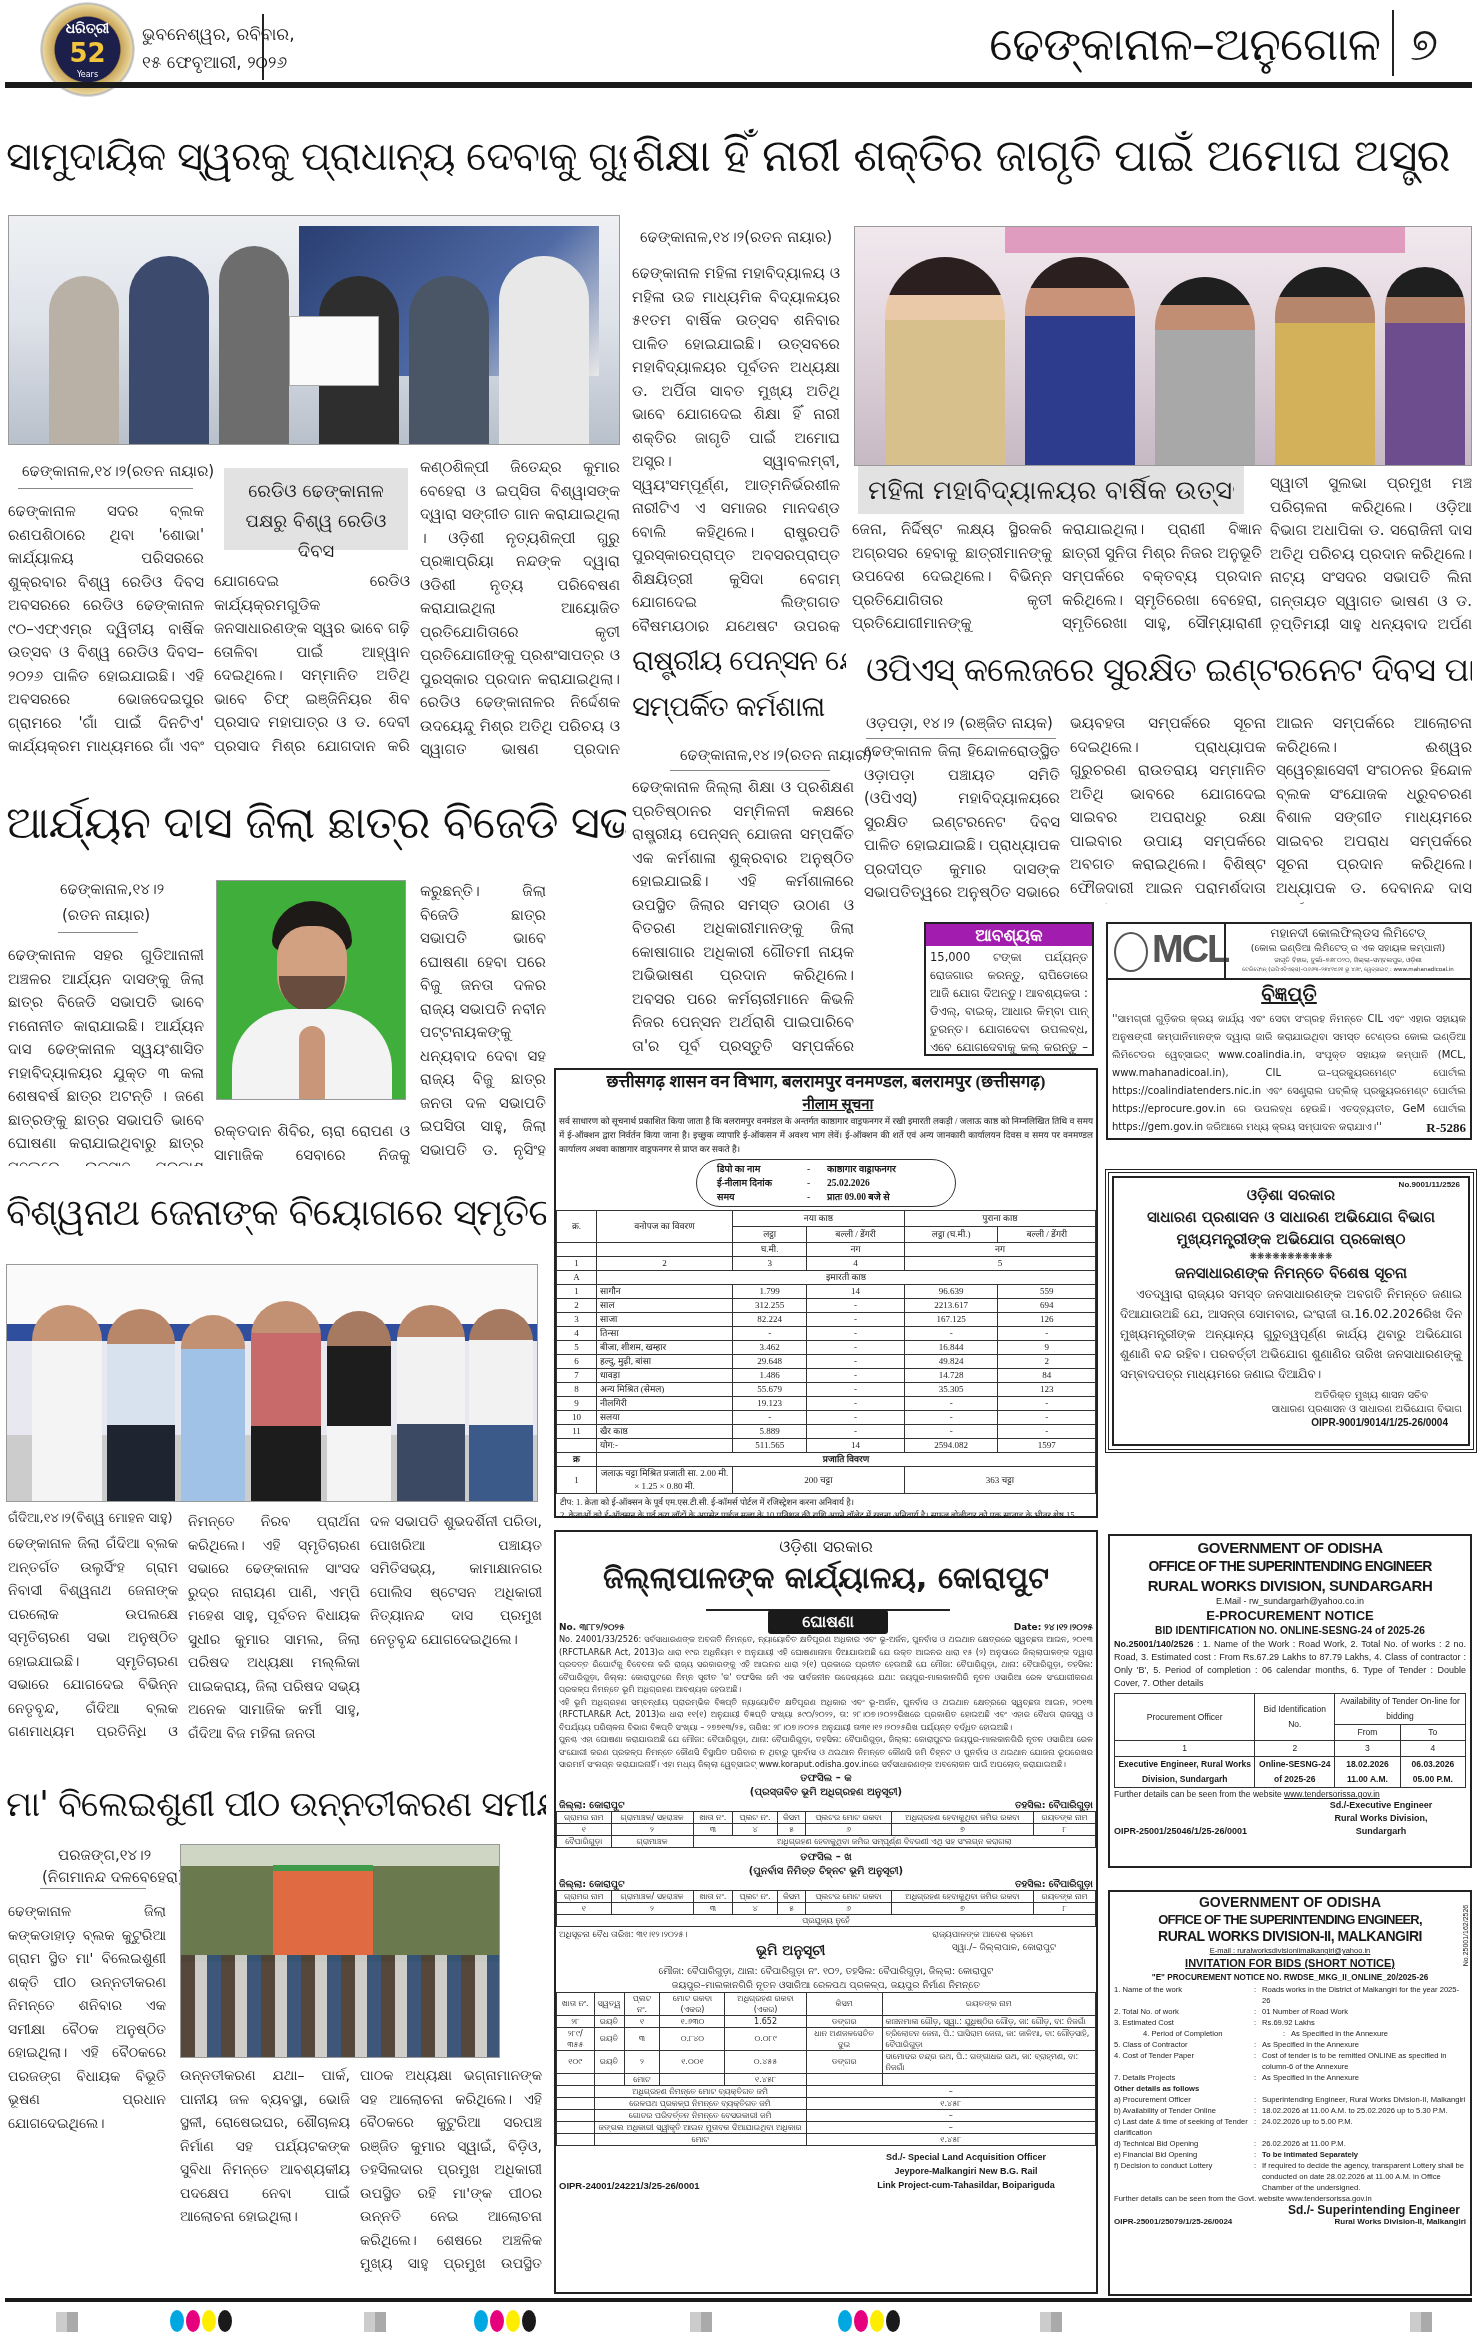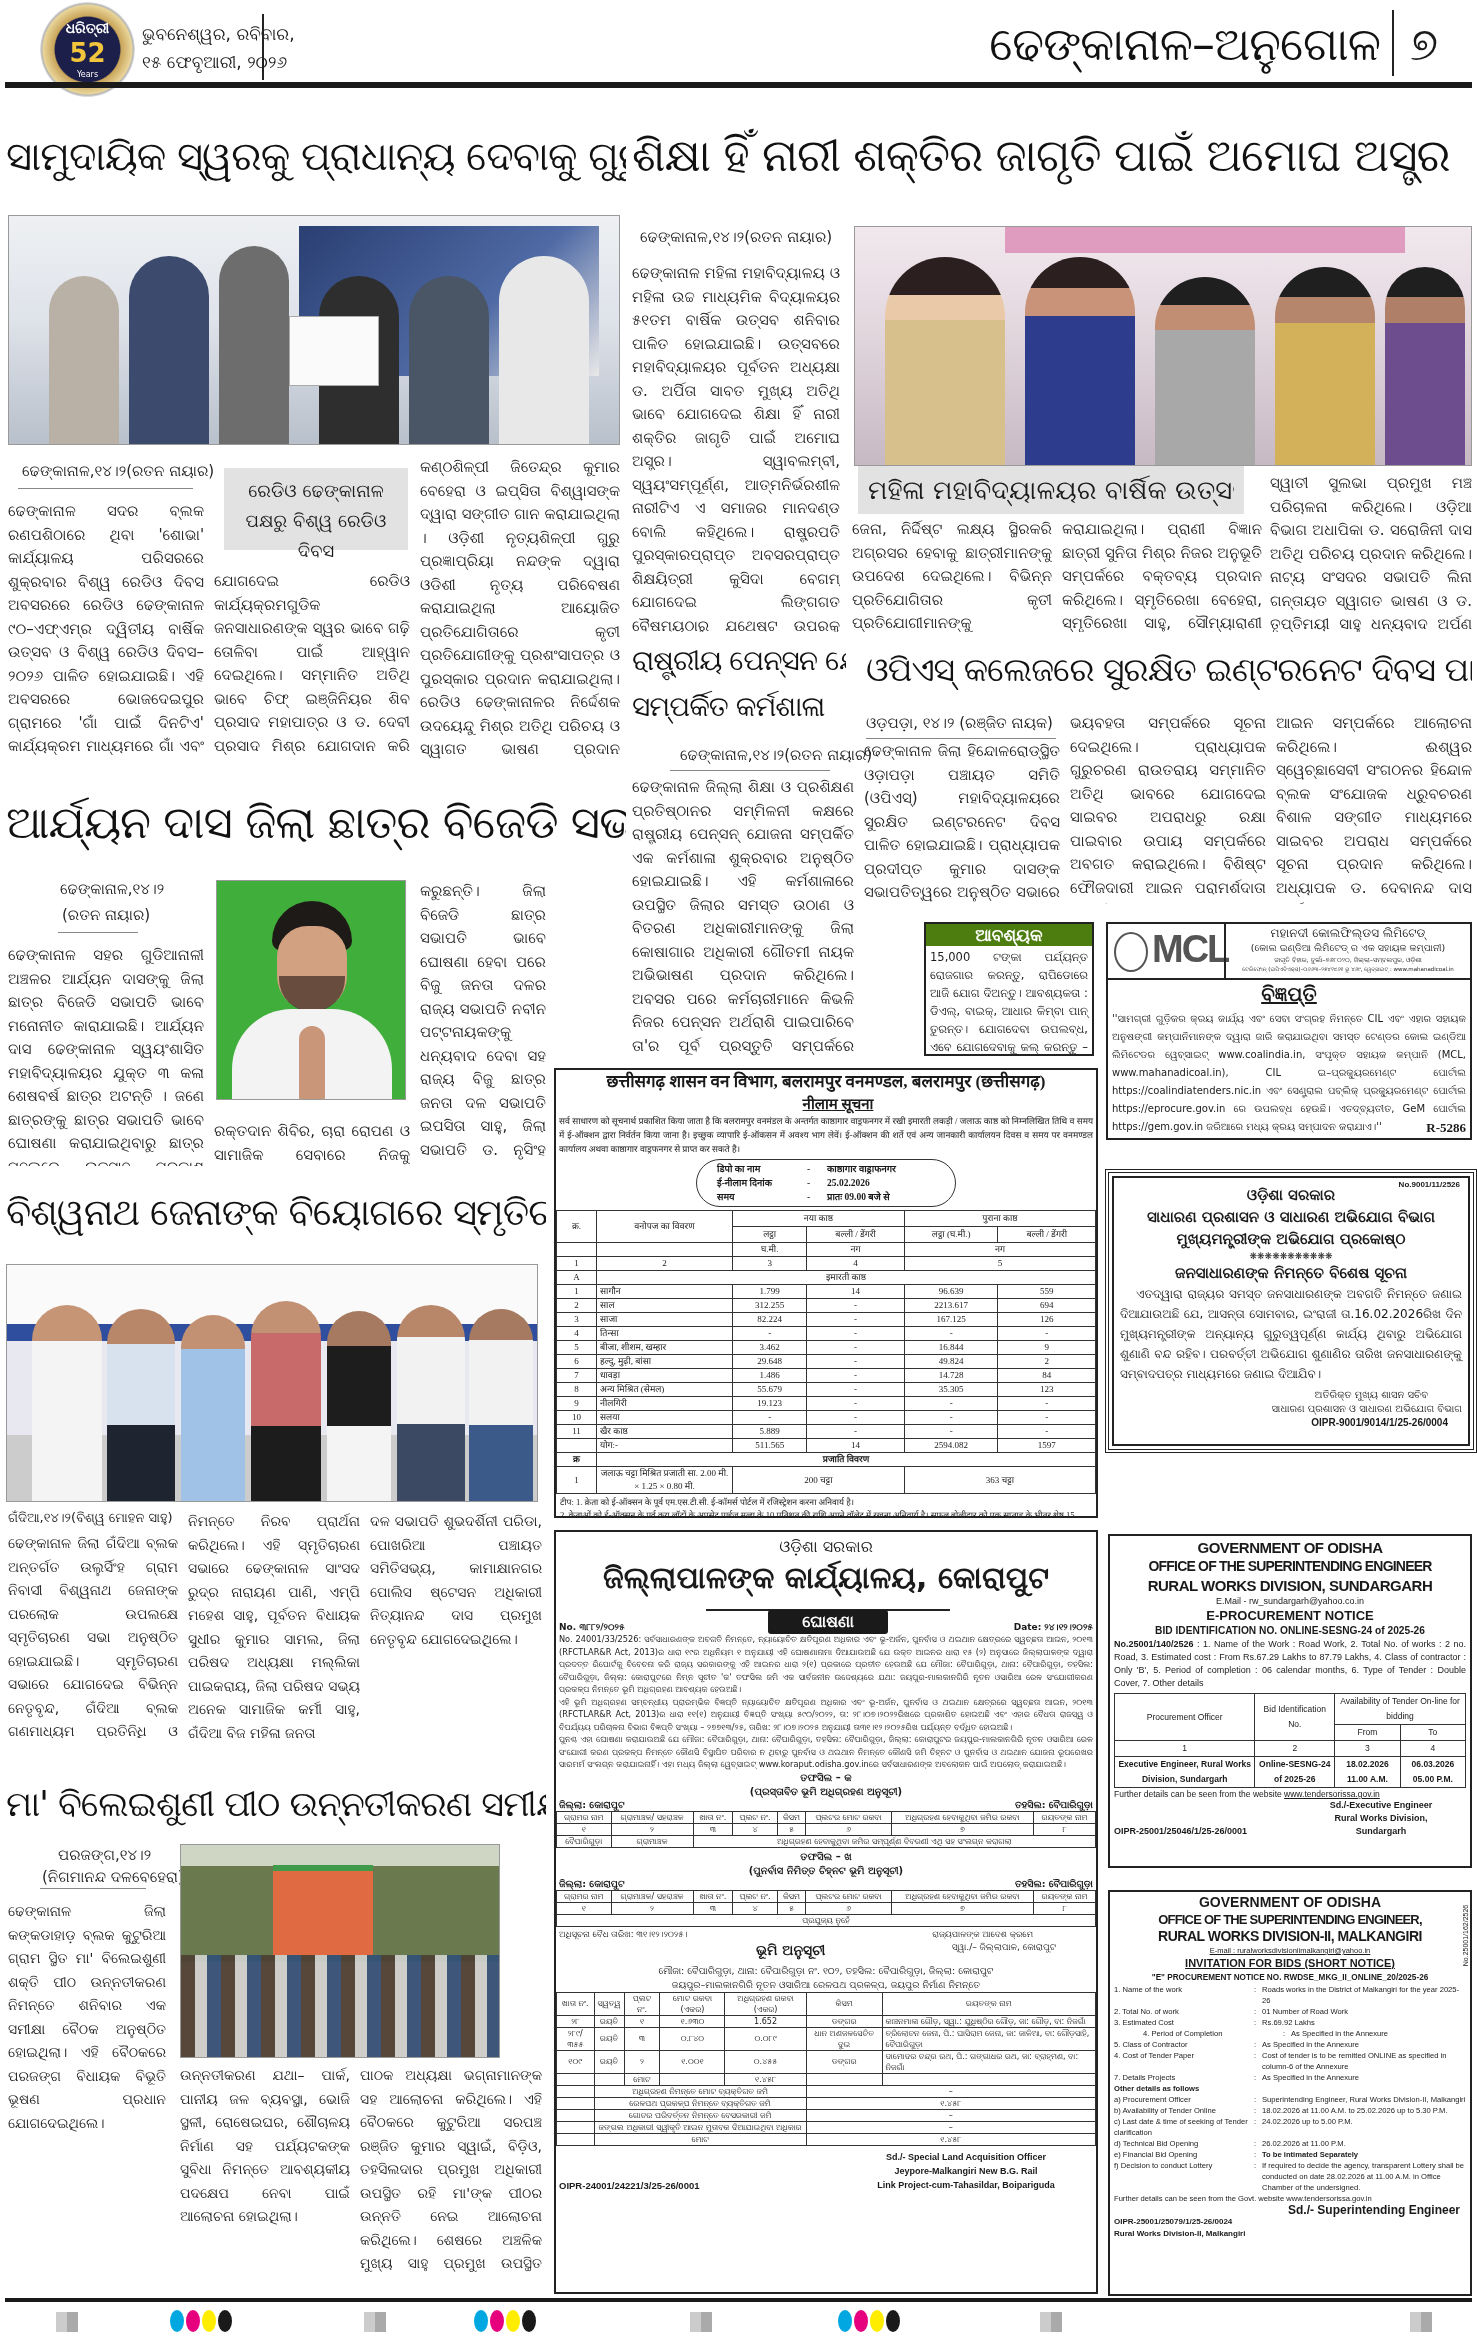--- a/index.html
+++ b/index.html
@@ -98,21 +98,21 @@
 <div class="abs txt" style="left:632px;top:776px;width:222px;height:286px;">ଢେଙ୍କାନାଳ ଜିଲ୍ଲା ଶିକ୍ଷା ଓ ପ୍ରଶିକ୍ଷଣ ପ୍ରତିଷ୍ଠାନର ସମ୍ମିଳନୀ କକ୍ଷରେ ରାଷ୍ଟ୍ରୀୟ ପେନ୍‌ସନ୍ ଯୋଜନା ସମ୍ପର୍କିତ ଏକ କର୍ମଶାଳା ଶୁକ୍ରବାର ଅନୁଷ୍ଠିତ ହୋଇଯାଇଛି। ଏହି କର୍ମଶାଳାରେ ଉପସ୍ଥିତ ଜିଲାର ସମସ୍ତ ଉଠାଣ ଓ ବିତରଣ ଅଧିକାରୀମାନଙ୍କୁ ଜିଲା କୋଷାଗାର ଅଧିକାରୀ ଗୌତମୀ ନାୟକ ଅଭିଭାଷଣ ପ୍ରଦାନ କରିଥିଲେ। ଅବସର ପରେ କର୍ମଚାରୀମାନେ କିଭଳି ନିଜର ପେନ୍‌ସନ ଅର୍ଥରାଶି ପାଇପାରିବେ ତା'ର ପୂର୍ବ ପ୍ରସ୍ତୁତି ସମ୍ପର୍କରେ ଡାଇରେକ୍ଟର ଅଫ୍ ଟ୍ରେଜେରୀ ଆଣ୍ଡ ଇନ୍‌ସ୍ପେକ୍ସନ ଭୁବନେଶ୍ୱରରୁ ଆସିଥିବା ରିସୋର୍ସ ପର୍ସନ ବିଜୟ କୁମାର ମହାନ୍ତି ଓ ସୁଦୀପ ନାୟକ ସବିଶେଷ ଆଲୋଚନା କରିଥିଲେ। କର୍ମଶାଳାରେ ଜିଲ୍ଲା ଶିକ୍ଷା ଓ ପ୍ରଶିକ୍ଷଣ ପ୍ରତିଷ୍ଠାନର ଅଧ୍ୟକ୍ଷ ଓ କାର୍ଯ୍ୟାଳୟ କର୍ମଚାରୀ ଉପସ୍ଥିତ ଥିଲେ।</div>
 
 <div class="abs hl" style="left:866px;top:638px;width:606px;font-size:33px;line-height:64px;">ଓପିଏସ୍ କଲେଜରେ ସୁରକ୍ଷିତ ଇଣ୍ଟରନେଟ ଦିବସ ପାଳିତ</div>
 <div class="abs dateline" style="left:866px;top:714px;">ଓଡ଼ପଡ଼ା, ୧୪।୨ (ରଞ୍ଜିତ ନାୟକ)</div>
 <div class="abs rule" style="left:866px;top:738px;width:190px;"></div>
 <div class="abs txt" style="left:864px;top:740px;width:196px;height:164px;">ଢେଙ୍କାନାଳ ଜିଲା ହିନ୍ଦୋଳରୋଡ୍‌ସ୍ଥିତ ଓଡ଼ାପଡ଼ା ପଞ୍ଚାୟତ ସମିତି (ଓପିଏସ୍) ମହାବିଦ୍ୟାଳୟରେ ସୁରକ୍ଷିତ ଇଣ୍ଟରନେଟ ଦିବସ ପାଳିତ ହୋଇଯାଇଛି। ପ୍ରାଧ୍ୟାପକ ପ୍ରଦୀପ୍ତ କୁମାର ଦାସଙ୍କ ସଭାପତିତ୍ୱରେ ଅନୁଷ୍ଠିତ ସଭାରେ ଈଶ୍ୱର ସ୍ୱେଚ୍ଛାସେବୀ ସଂଗଠନର ନିର୍ଦ୍ଦେଶକ ରବୀନ୍ଦ୍ର ଚନ୍ଦ୍ର ବେହେରା ସାଇବର ଅପରାଧର</div>
 <div class="abs txt" style="left:1070px;top:712px;width:196px;height:192px;">ଭୟବହତା ସମ୍ପର୍କରେ ସୂଚନା ଦେଇଥିଲେ। ପ୍ରାଧ୍ୟାପକ ଗୁରୁଚରଣ ରାଉତରାୟ ସମ୍ମାନିତ ଅତିଥି ଭାବରେ ଯୋଗଦେଇ ସାଇବର ଅପରାଧରୁ ରକ୍ଷା ପାଇବାର ଉପାୟ ସମ୍ପର୍କରେ ଅବଗତ କରାଇଥିଲେ। ବିଶିଷ୍ଟ ଫୌଜଦାରୀ ଆଇନ ପରାମର୍ଶଦାତା ମଧୁସ୍ମିତା ବେହେରା ମୁଖ୍ୟବକ୍ତା ଭାବରେ ଯୋଗଦେଇ ସାଇବର ଅପରାଧ ଦୂର କରିବା ପାଇଁ ସରକାରଙ୍କ ବିଭିନ୍ନ</div>
 <div class="abs txt" style="left:1276px;top:712px;width:196px;height:192px;">ଆଇନ ସମ୍ପର୍କରେ ଆଲୋଚନା କରିଥିଲେ। ଈଶ୍ୱର ସ୍ୱେଚ୍ଛାସେବୀ ସଂଗଠନର ହିନ୍ଦୋଳ ବ୍ଲକ ସଂଯୋଜକ ଧ୍ରୁବଚରଣ ବିଶାଳ ସଙ୍ଗୀତ ମାଧ୍ୟମରେ ସାଇବର ଅପରାଧ ସମ୍ପର୍କରେ ସୂଚନା ପ୍ରଦାନ କରିଥିଲେ। ଅଧ୍ୟାପକ ଡ. ଦେବାନନ୍ଦ ଦାସ କାର୍ଯ୍ୟକ୍ରମକୁ ସଂଯୋଜନା କରିଥିବାବେଳେ ପ୍ରାଧ୍ୟାପକ କପିଳ ଚରଣ ମହନ୍ତି ଧନ୍ୟବାଦ ଅର୍ପଣ କରିଥିଲେ।</div>
 
 <div class="abs box" style="left:924px;top:922px;width:170px;height:134px;">
-  <div style="background:#4d7c0f;color:#fff;text-align:center;font-size:17px;font-weight:700;line-height:22px;">ଆବଶ୍ୟକ</div>
+  <div style="background:#a21caf;color:#fff;text-align:center;font-size:17px;font-weight:700;line-height:22px;">ଆବଶ୍ୟକ</div>
   <div style="font-size:11.5px;line-height:18px;padding:2px 4px;text-align:justify;">15,000 ଟଙ୍କା ପର୍ଯ୍ୟନ୍ତ ରୋଜଗାର କରନ୍ତୁ, ରାପିଡୋରେ ଆଜି ଯୋଗ ଦିଅନ୍ତୁ। ଆବଶ୍ୟକତା : ଡିଏଲ୍, ବାଇକ୍, ଆଧାର କିମ୍ବା ପାନ୍ ତୁରନ୍ତ। ଯୋଗଦେବା ଉପଲବ୍ଧ, ଏବେ ଯୋଗଦେବାକୁ କଲ୍ କରନ୍ତୁ – 08071934927।</div>
 </div>
 
 <div class="abs box" style="left:1106px;top:922px;width:366px;height:218px;">
   <div class="abs" style="left:0;top:0;width:362px;height:56px;border-bottom:2px solid #222;">
     <div class="abs" style="left:6px;top:8px;width:34px;height:40px;border:2px solid #555;border-radius:50%;"></div>
     <div class="abs en" style="left:44px;top:4px;font-size:38px;font-weight:900;color:#555;letter-spacing:-2px;">MCL</div>
     <div class="abs" style="left:116px;top:0;width:2px;height:56px;background:#222;"></div>
     <div class="abs" style="left:120px;top:2px;width:240px;text-align:center;font-size:12px;">ମହାନଦୀ କୋଲଫିଲ୍ଡସ ଲିମିଟେଡ୍</div>
     <div class="abs" style="left:120px;top:18px;width:240px;text-align:center;font-size:9.5px;">(କୋଲ ଇଣ୍ଡିଆ ଲିମିଟେଡ୍ ର ଏକ ସହାୟକ କମ୍ପାନୀ)</div>
@@ -625,21 +625,21 @@
         <span style="font-weight: 700;">To be intimated Separately</span>
       </div>
       <div style="display: flex;">
         <span style="width: 140px; flex: 0 0 auto;">f) Decision to conduct Lottery</span>
         <span style="width: 8px; flex: 0 0 auto;">:</span>
         <span>If required to decide the agency, transparent Lottery shall be conducted on date 28.02.2026 at 11.00 A.M. in Office Chamber of the undersigned.</span>
       </div>
     </div>
   <div class="en" style="font-size:7.6px;line-height:11px;">Further details can be seen from the Govt. website www.tendersorissa.gov.in</div>
   <div class="en" style="text-align:right;padding-right:6px;font-size:12px;font-weight:700;line-height:12px;">Sd./- Superintending Engineer</div>
-  <div class="en" style="display:flex;justify-content:space-between;font-size:8px;font-weight:700;line-height:12px;flex-direction:column;">
+  <div class="en" style="display:flex;justify-content:space-between;font-size:8px;font-weight:700;line-height:12px;">
     <span>OIPR-25001/25079/1/25-26/0024</span>
       <span>Rural Works Division-II, Malkangiri</span>
   </div>
 </div>
 
 <div class="abs" style="left:5px;top:2298px;width:1467px;height:4px;background:#1a1a1a;"></div>
 <div class="reg" style="left:56px;"></div>
 <div class="cmyk" style="left:170px;">
     <span style="background: rgb(0, 167, 225);"></span>
     <span style="background: rgb(230, 0, 126);"></span>

